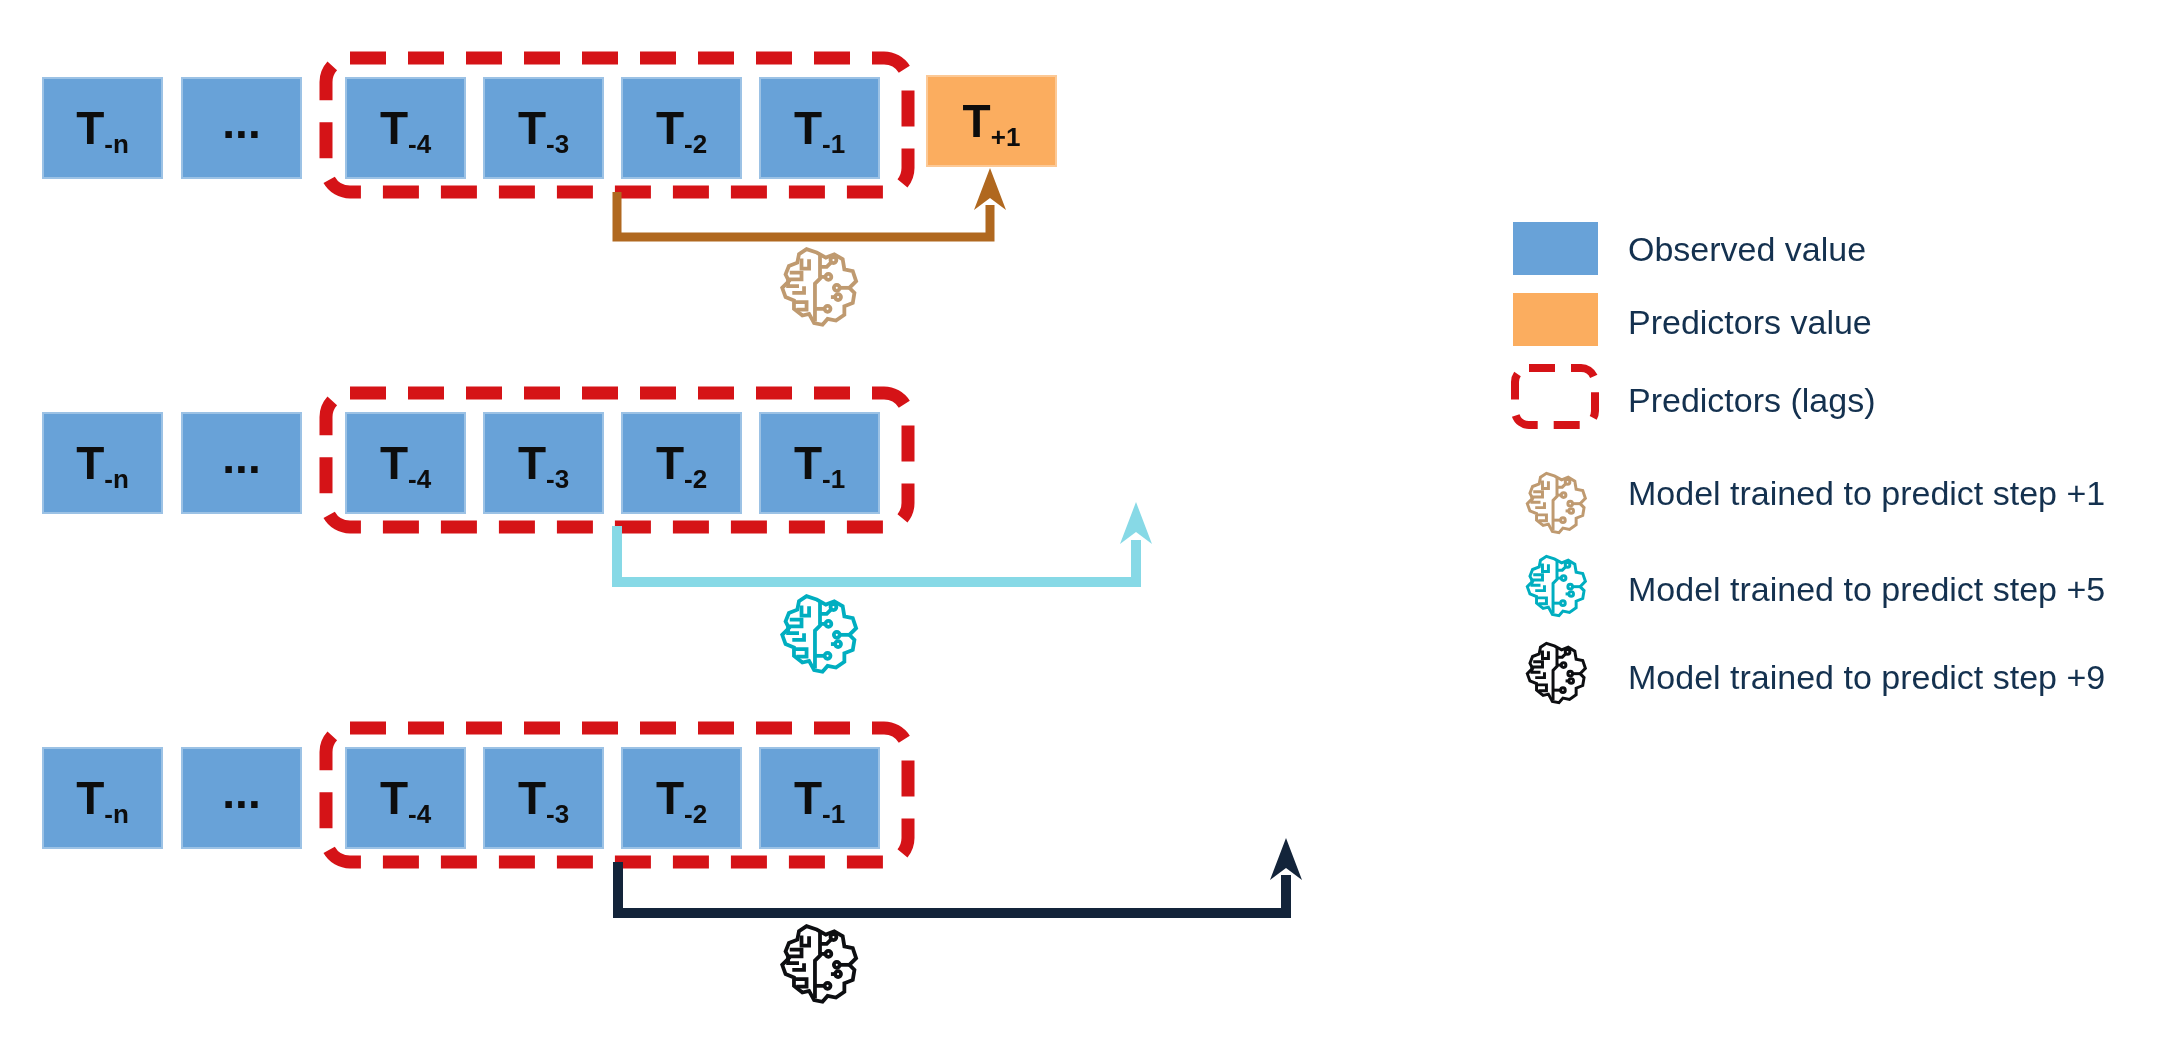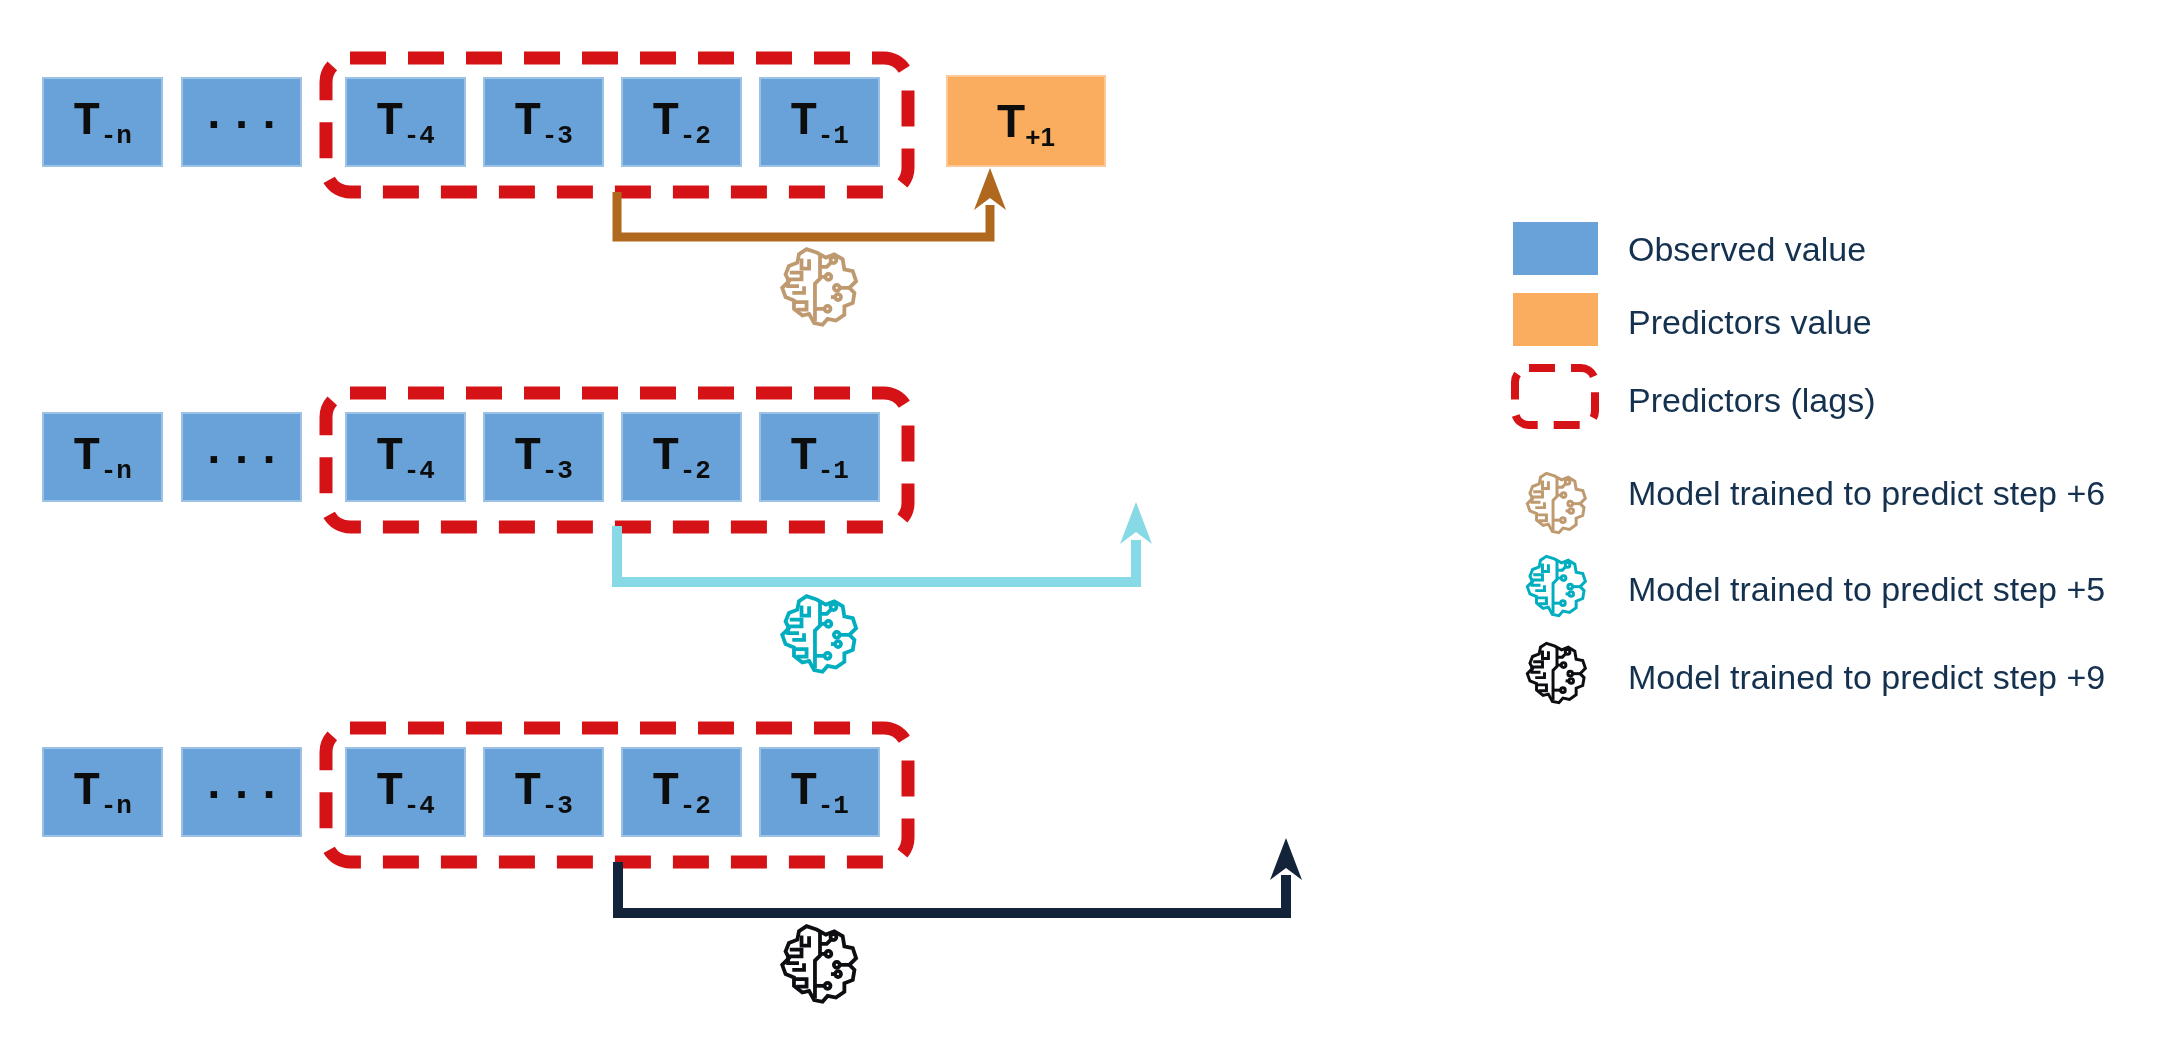--- a/index.html
+++ b/index.html
@@ -4,22 +4,22 @@
 <style>
   html,body{margin:0;padding:0;background:#ffffff;}
   .canvas{
     position:relative;width:2179px;height:1039px;background:#ffffff;overflow:hidden;
     font-family:"Liberation Sans",sans-serif;
   }
   .overlay{position:absolute;left:0;top:0;width:2179px;height:1039px;}
 
   
   .box{position:absolute;display:flex;align-items:center;justify-content:center;box-sizing:border-box;}
-  .obs{width:121px;height:90px;background:var(--observed);border:2px solid rgba(255,255,255,0.35);font-family:Liberation Mono, monospace;}
-  .pred{width:160px;height:92px;background:var(--predicted);border:2px solid rgba(255,255,255,0.35);margin-left:20px;}
+  .obs{width:121px;height:102px;background:var(--observed);border:2px solid rgba(255,255,255,0.35);}
+  .pred{width:131px;height:92px;background:var(--predicted);border:2px solid rgba(255,255,255,0.35);}
   .lbl{font-weight:bold;font-size:46px;line-height:1;color:#0d0d0d;white-space:nowrap;}
   .lbl .sub{font-size:26px;position:relative;top:9px;letter-spacing:0;}
   .dots{font-weight:bold;font-size:46px;color:#0d0d0d;position:relative;top:-6px;}
 
   
   .lags-rect{fill:none;stroke:var(--lags);stroke-width:13;stroke-dasharray:36 22;}
   .arrow{fill:none;stroke-linejoin:miter;}
   .arrow1{stroke:var(--arrow1);stroke-width:9;}
   .arrow2{stroke:var(--arrow2);stroke-width:10;}
   .arrow3{stroke:var(--arrow3);stroke-width:10;}
@@ -156,21 +156,21 @@
     <div class="lg-label" style="left:1628px;top:303px">Predictors value</div>
 
     <svg class="lg-dash" style="left:1508px;top:362px" width="96" height="72">
       <rect x="7" y="6" width="80" height="57" rx="14" fill="none" stroke="var(--lags)" stroke-width="8" stroke-dasharray="26 16"></rect>
     </svg>
     <div class="lg-label" style="left:1628px;top:381px">Predictors (lags)</div>
 
     <svg class="brain" style="left:1524px;top:470px;color:var(--model1)" width="66" height="66" viewBox="0 0 100 100">
         <use href="#brain-shape"></use>
       </svg>
-    <div class="lg-label" style="left:1628px;top:474px">Model trained to predict step +6</div>
+    <div class="lg-label" style="left:1628px;top:474px">Model trained to predict step +1</div>
 
     <svg class="brain" style="left:1524px;top:553px;color:var(--model2)" width="66" height="66" viewBox="0 0 100 100">
         <use href="#brain-shape"></use>
       </svg>
     <div class="lg-label" style="left:1628px;top:570px">Model trained to predict step +5</div>
 
     <svg class="brain" style="left:1524px;top:640px;color:var(--model3)" width="66" height="66" viewBox="0 0 100 100">
         <use href="#brain-shape"></use>
       </svg>
     <div class="lg-label" style="left:1628px;top:658px">Model trained to predict step +9</div>

